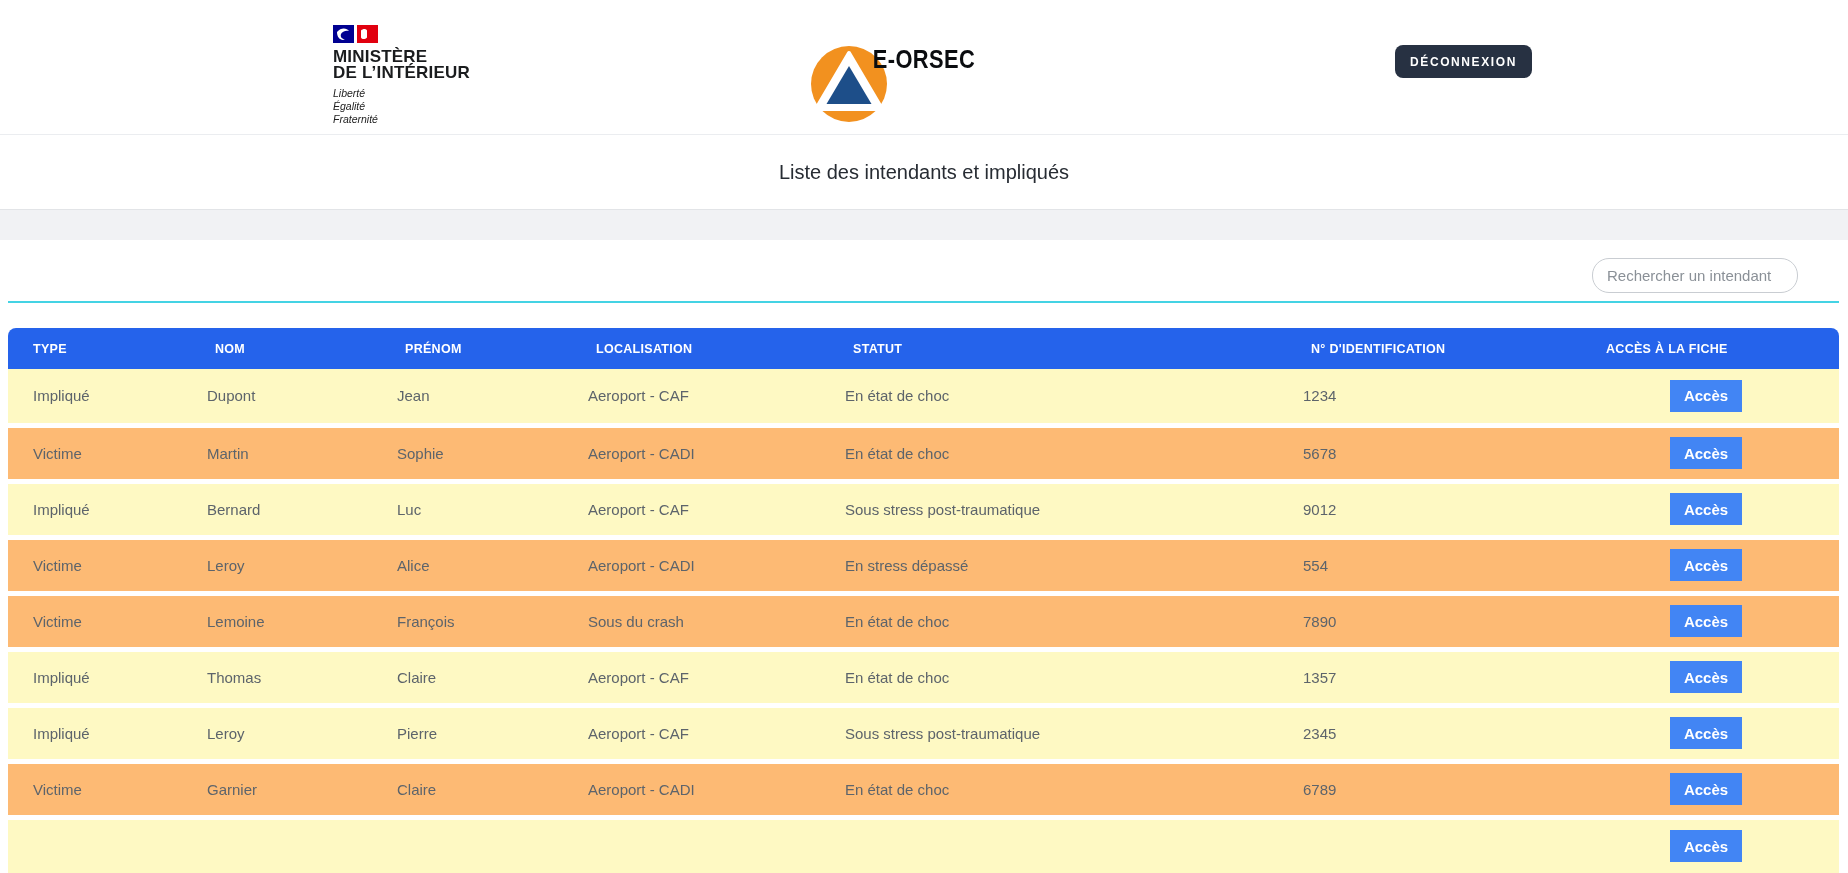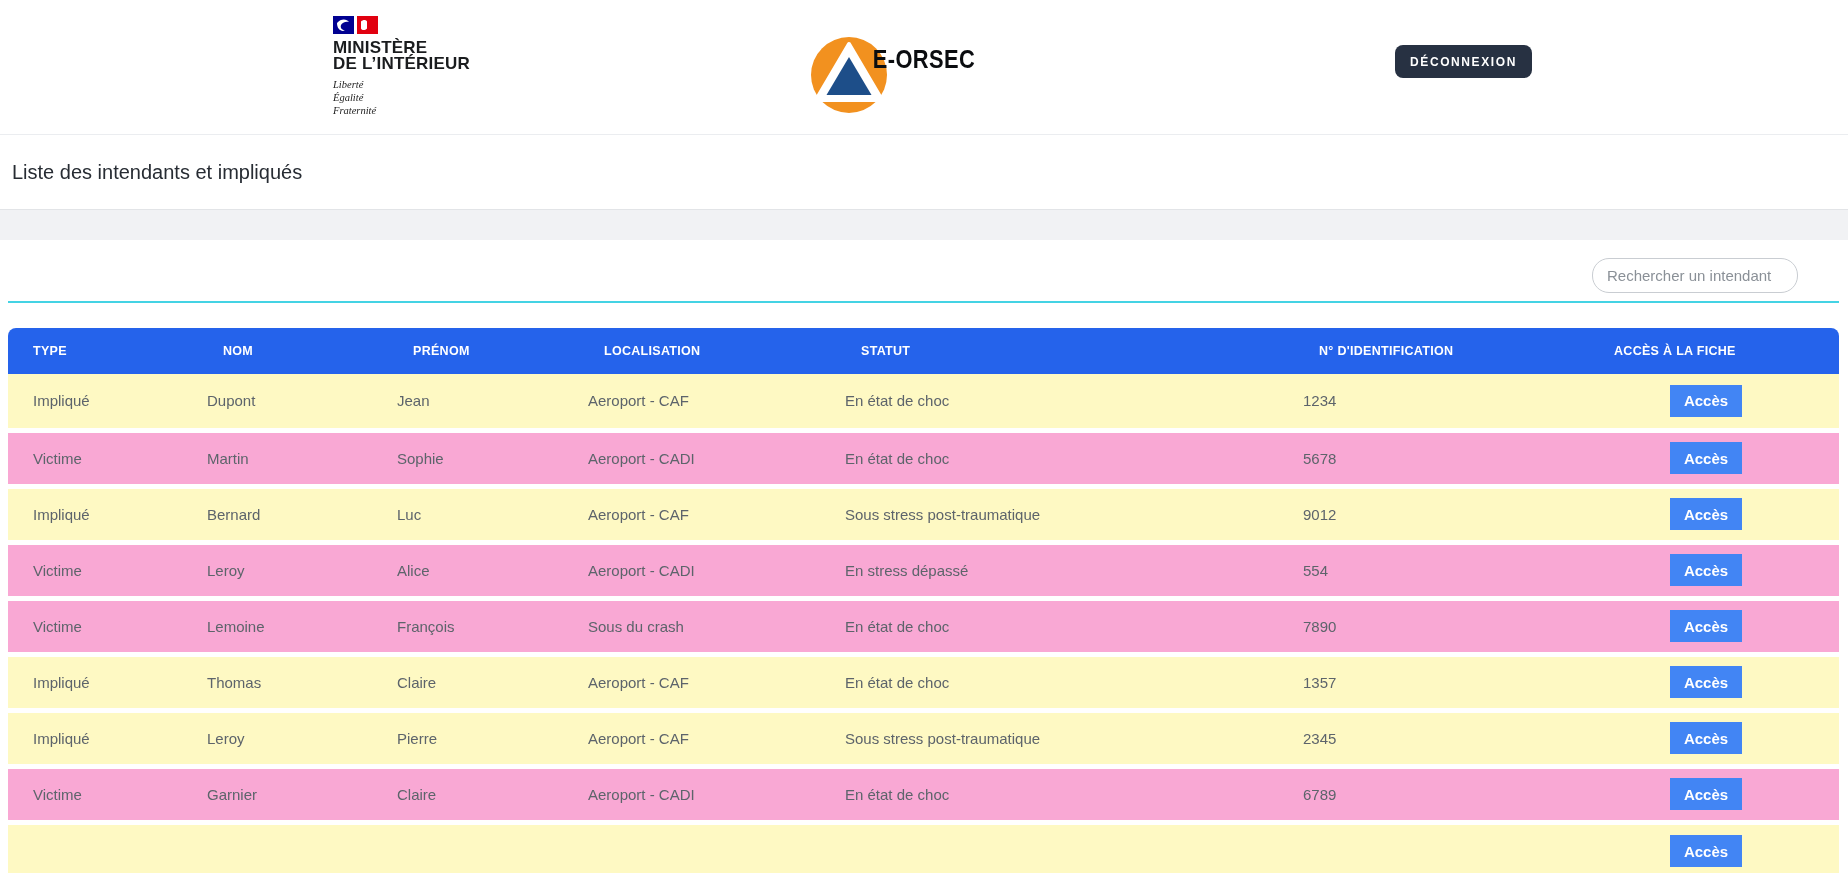--- a/index.html
+++ b/index.html
@@ -2,65 +2,65 @@
 <html><head>
 <meta charset="utf-8">
 <style>
   * { margin:0; padding:0; box-sizing:border-box; }
   html,body { width:1848px; height:873px; overflow:hidden; background:#fff;
               font-family:"Liberation Sans", sans-serif; }
 
   
   .app-header { position:relative; width:100%; height:135px; background:#fff;
                 border-bottom:1px solid #ebedf0; }
-  .brand { position:absolute; left:333px; top:15px; display:flex; align-items:flex-start; }
+  .brand { position:absolute; left:333px; top:24px; display:flex; align-items:flex-start; }
   .ministry { width:146px; }
   .flag-svg { display:block; }
   .ministry-name { margin-top:5px; font-size:17px; font-weight:bold; color:#1a1c1e;
                    line-height:16px; letter-spacing:0.2px; white-space:nowrap; }
-  .motto { margin-top:6px; font-family:Liberation Serif, serif; font-style:italic;
+  .motto { margin-top:6px; font-family:Liberation Sans, sans-serif; font-style:italic;
            font-size:10.5px; line-height:13px; color:#222; }
   .sc-logo { position:absolute; left:478px; top:22px; }
   .app-title { position:absolute; left:50%; top:44px; transform:translateX(-50%) scaleX(0.84);
                font-size:26px; font-weight:800; color:#0b0d10; letter-spacing:0.5px; }
   .logout-btn { position:absolute; left:1395px; top:45px; width:137px; height:33px;
                 background:#273142; color:#fff; border:none; border-radius:8px;
                 font-family:"Liberation Sans", sans-serif;
                 font-size:12px; font-weight:bold; letter-spacing:1.6px; cursor:pointer; }
 
   
-  .page-title-bar { height:74px; display:flex; align-items:center; justify-content:flex-start;margin-left:12px; }
+  .page-title-bar { height:74px; display:flex; align-items:center; justify-content:center; }
   .page-title { font-size:20px; font-weight:500; color:#272c33; }
 
   
   .gray-band { height:31px; background:#f1f2f4; border-top:1px solid #e2e4e7; }
 
   
   .toolbar { position:relative; height:61px; background:#fff; }
   .search-input { position:absolute; left:1592px; top:18px; width:206px; height:35px;
                   border:1px solid #c9cdd2; border-radius:17px; padding:0 14px;
                   font-family:"Liberation Sans", sans-serif;
                   font-size:15px; color:#701a75; outline:none; }
   .search-input::placeholder { color:#8a9097; opacity:1; }
 
   .teal-line { margin-left:8px; width:1831px; height:2px; background:#44d3e4; }
 
   
   .data-table { margin:25px 9px 0 8px; width:1831px; table-layout:fixed;
                 border-collapse:collapse; }
   .data-table thead th { height:41px; background:#2563eb; color:#fff; text-align:left;
                          font-size:12.5px; font-weight:bold; letter-spacing:0.3px;
-                         padding:16px; white-space:nowrap; }
+                         padding:8px; white-space:nowrap; }
   .data-table thead th:first-child { padding-left:25px; border-radius:8px 0 0 0; }
   .data-table thead th:last-child  { border-radius:0 8px 0 0; }
   .data-table td { height:56px; padding:0; font-size:15px; color:#5d646b;
                    vertical-align:middle; border-bottom:5px solid #fff; white-space:nowrap; }
   .data-table td:first-child { padding-left:25px; }
   tr.implique td { background:#fef9c3; }
-  tr.victime  td { background:#f9a8d4; }
+  tr.victime  td { background:#fdba74; }
   tr.partial  td { border-bottom:none; }
   .access-btn { display:block; margin-left:72px; width:72px; height:32px;
                 background:#4285f4; color:#fff; border:none; border-radius:0;
                 font-family:"Liberation Sans", sans-serif;
                 font-size:15px; font-weight:bold; cursor:pointer; }
 </style>
 </head>
 <body>
 
 <header class="app-header">

